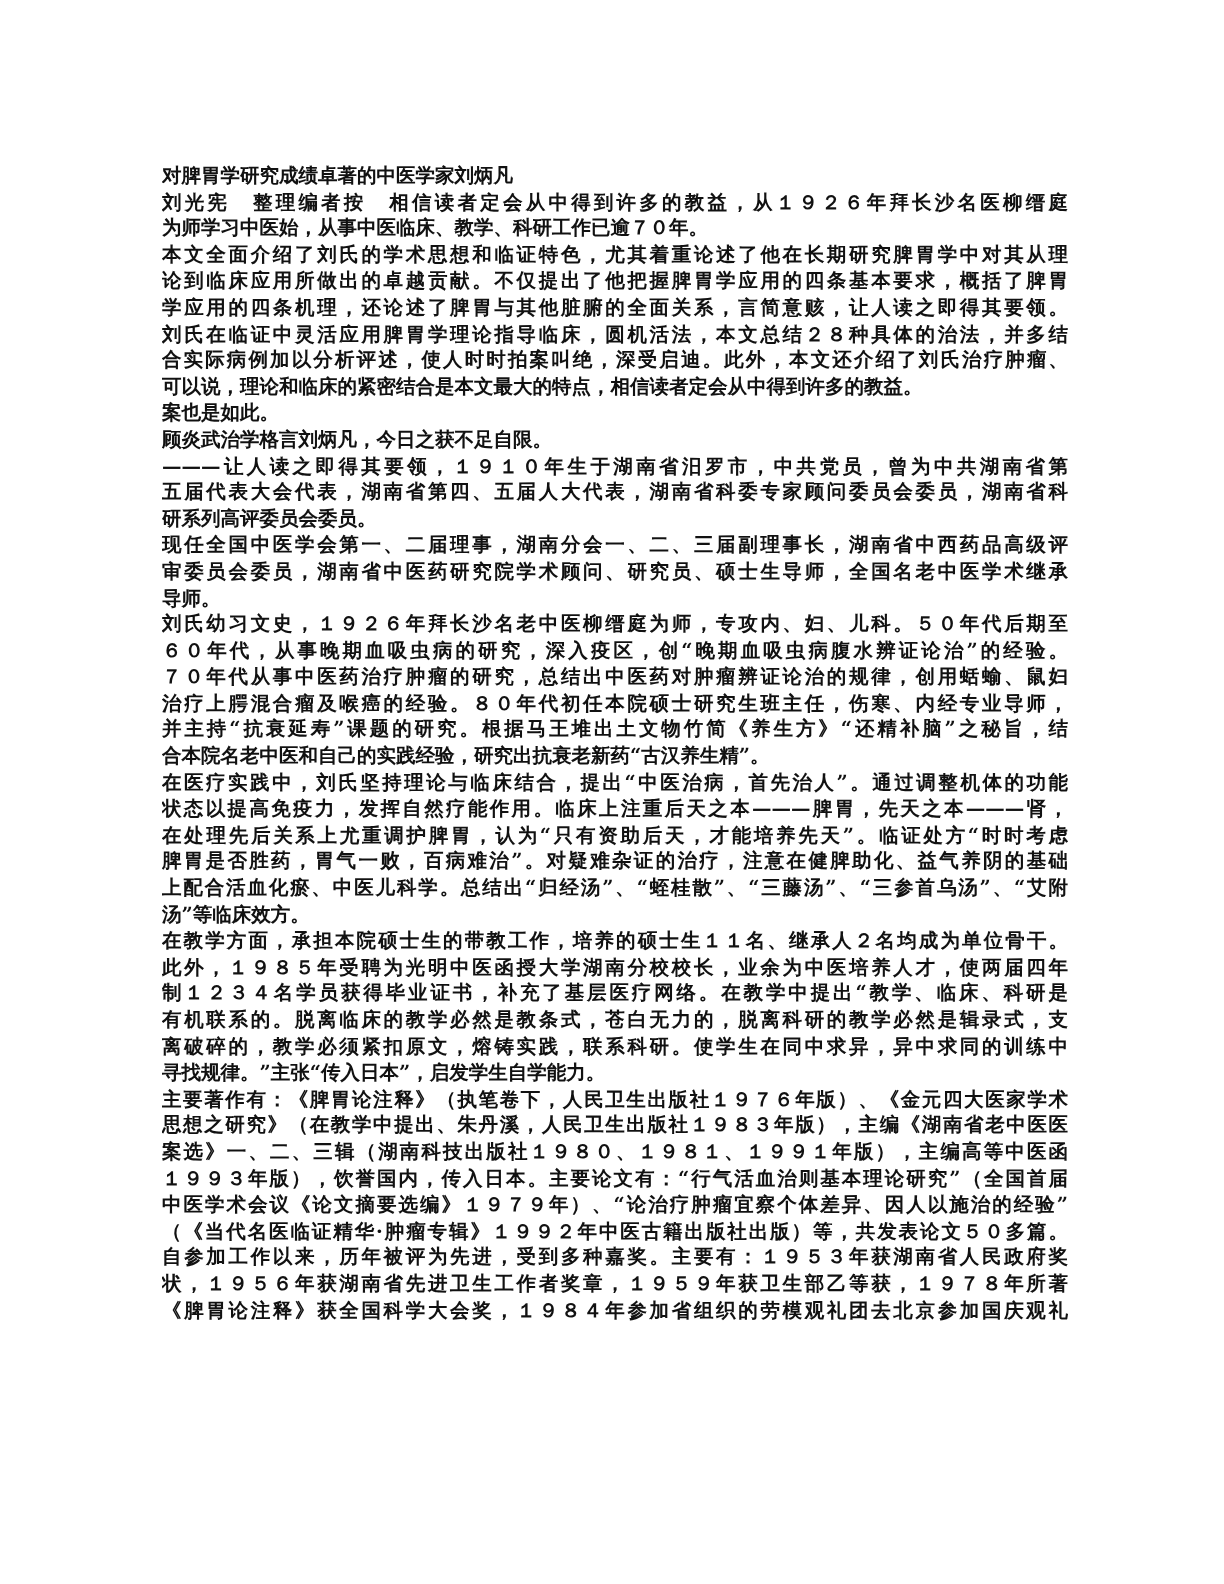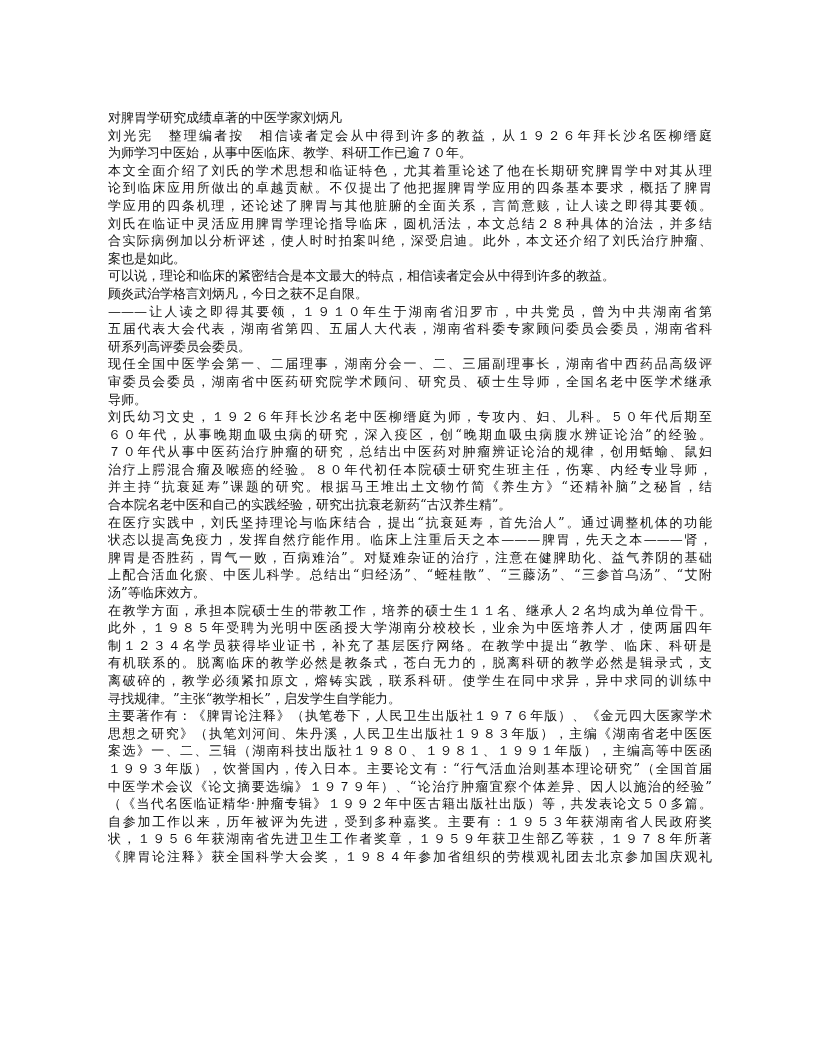--- a/index.html
+++ b/index.html
@@ -13,64 +13,66 @@
     font-size: 13px;
     color: #111111;
   }
   .line {
     height: 17.6px;
     line-height: 17.6px;
     white-space: nowrap;
     overflow: hidden;
     text-align: justify;
     text-align-last: justify;
+    font-weight: bold;
   }
   .line.last { text-align-last: left; }
 </style>
 </head>
 <body>
 
 <div class="page">
   <div class="line last">对脾胃学研究成绩卓著的中医学家刘炳凡</div>
   <div id="body-lines">
       <div class="line">刘光宪　整理编者按　相信读者定会从中得到许多的教益，从１９２６年拜长沙名医柳缙庭</div>
       <div class="line last">为师学习中医始，从事中医临床、教学、科研工作已逾７０年。</div>
       <div class="line">本文全面介绍了刘氏的学术思想和临证特色，尤其着重论述了他在长期研究脾胃学中对其从理</div>
       <div class="line">论到临床应用所做出的卓越贡献。不仅提出了他把握脾胃学应用的四条基本要求，概括了脾胃</div>
       <div class="line">学应用的四条机理，还论述了脾胃与其他脏腑的全面关系，言简意赅，让人读之即得其要领。</div>
       <div class="line">刘氏在临证中灵活应用脾胃学理论指导临床，圆机活法，本文总结２８种具体的治法，并多结</div>
       <div class="line">合实际病例加以分析评述，使人时时拍案叫绝，深受启迪。此外，本文还介绍了刘氏治疗肿瘤、</div>
+      <div class="line last">可以说，理论和临床的紧密结合是本文最大的特点，相信读者定会从中得到许多的教益。</div>
       <div class="line last">案也是如此。</div>
-      <div class="line last">可以说，理论和临床的紧密结合是本文最大的特点，相信读者定会从中得到许多的教益。</div>
       <div class="line last">顾炎武治学格言刘炳凡，今日之获不足自限。</div>
       <div class="line">———让人读之即得其要领，１９１０年生于湖南省汨罗市，中共党员，曾为中共湖南省第</div>
       <div class="line">五届代表大会代表，湖南省第四、五届人大代表，湖南省科委专家顾问委员会委员，湖南省科</div>
       <div class="line last">研系列高评委员会委员。</div>
       <div class="line">现任全国中医学会第一、二届理事，湖南分会一、二、三届副理事长，湖南省中西药品高级评</div>
       <div class="line">审委员会委员，湖南省中医药研究院学术顾问、研究员、硕士生导师，全国名老中医学术继承</div>
       <div class="line last">导师。</div>
       <div class="line">刘氏幼习文史，１９２６年拜长沙名老中医柳缙庭为师，专攻内、妇、儿科。５０年代后期至</div>
       <div class="line">６０年代，从事晚期血吸虫病的研究，深入疫区，创“晚期血吸虫病腹水辨证论治”的经验。</div>
       <div class="line">７０年代从事中医药治疗肿瘤的研究，总结出中医药对肿瘤辨证论治的规律，创用蛞蝓、鼠妇</div>
       <div class="line">治疗上腭混合瘤及喉癌的经验。８０年代初任本院硕士研究生班主任，伤寒、内经专业导师，</div>
       <div class="line">并主持“抗衰延寿”课题的研究。根据马王堆出土文物竹简《养生方》“还精补脑”之秘旨，结</div>
       <div class="line last">合本院名老中医和自己的实践经验，研究出抗衰老新药“古汉养生精”。</div>
-      <div class="line">在医疗实践中，刘氏坚持理论与临床结合，提出“抗衰延寿，首先治人”。通过调整机体的功能</div>
+      <div class="line">在医疗实践中，刘氏坚持理论与临床结合，提出“中医治病，首先治人”。通过调整机体的功能</div>
       <div class="line">状态以提高免疫力，发挥自然疗能作用。临床上注重后天之本———脾胃，先天之本———肾，</div>
+      <div class="line">在处理先后关系上尤重调护脾胃，认为“只有资助后天，才能培养先天”。临证处方“时时考虑</div>
       <div class="line">脾胃是否胜药，胃气一败，百病难治”。对疑难杂证的治疗，注意在健脾助化、益气养阴的基础</div>
       <div class="line">上配合活血化瘀、中医儿科学。总结出“归经汤”、“蛭桂散”、“三藤汤”、“三参首乌汤”、“艾附</div>
       <div class="line last">汤”等临床效方。</div>
       <div class="line">在教学方面，承担本院硕士生的带教工作，培养的硕士生１１名、继承人２名均成为单位骨干。</div>
       <div class="line">此外，１９８５年受聘为光明中医函授大学湖南分校校长，业余为中医培养人才，使两届四年</div>
       <div class="line">制１２３４名学员获得毕业证书，补充了基层医疗网络。在教学中提出“教学、临床、科研是</div>
       <div class="line">有机联系的。脱离临床的教学必然是教条式，苍白无力的，脱离科研的教学必然是辑录式，支</div>
       <div class="line">离破碎的，教学必须紧扣原文，熔铸实践，联系科研。使学生在同中求异，异中求同的训练中</div>
-      <div class="line last">寻找规律。”主张“教学相长”，启发学生自学能力。</div>
+      <div class="line last">寻找规律。”主张“传入日本”，启发学生自学能力。</div>
       <div class="line">主要著作有：《脾胃论注释》（执笔卷下，人民卫生出版社１９７６年版）、《金元四大医家学术</div>
-      <div class="line">思想之研究》（执笔刘河间、朱丹溪，人民卫生出版社１９８３年版），主编《湖南省老中医医</div>
+      <div class="line">思想之研究》（在教学中提出、朱丹溪，人民卫生出版社１９８３年版），主编《湖南省老中医医</div>
       <div class="line">案选》一、二、三辑（湖南科技出版社１９８０、１９８１、１９９１年版），主编高等中医函</div>
       <div class="line">１９９３年版），饮誉国内，传入日本。主要论文有：“行气活血治则基本理论研究”（全国首届</div>
       <div class="line">中医学术会议《论文摘要选编》１９７９年）、“论治疗肿瘤宜察个体差异、因人以施治的经验”</div>
       <div class="line">（《当代名医临证精华·肿瘤专辑》１９９２年中医古籍出版社出版）等，共发表论文５０多篇。</div>
       <div class="line">自参加工作以来，历年被评为先进，受到多种嘉奖。主要有：１９５３年获湖南省人民政府奖</div>
       <div class="line">状，１９５６年获湖南省先进卫生工作者奖章，１９５９年获卫生部乙等获，１９７８年所著</div>
       <div class="line">《脾胃论注释》获全国科学大会奖，１９８４年参加省组织的劳模观礼团去北京参加国庆观礼</div>
     </div>
 </div>
 

